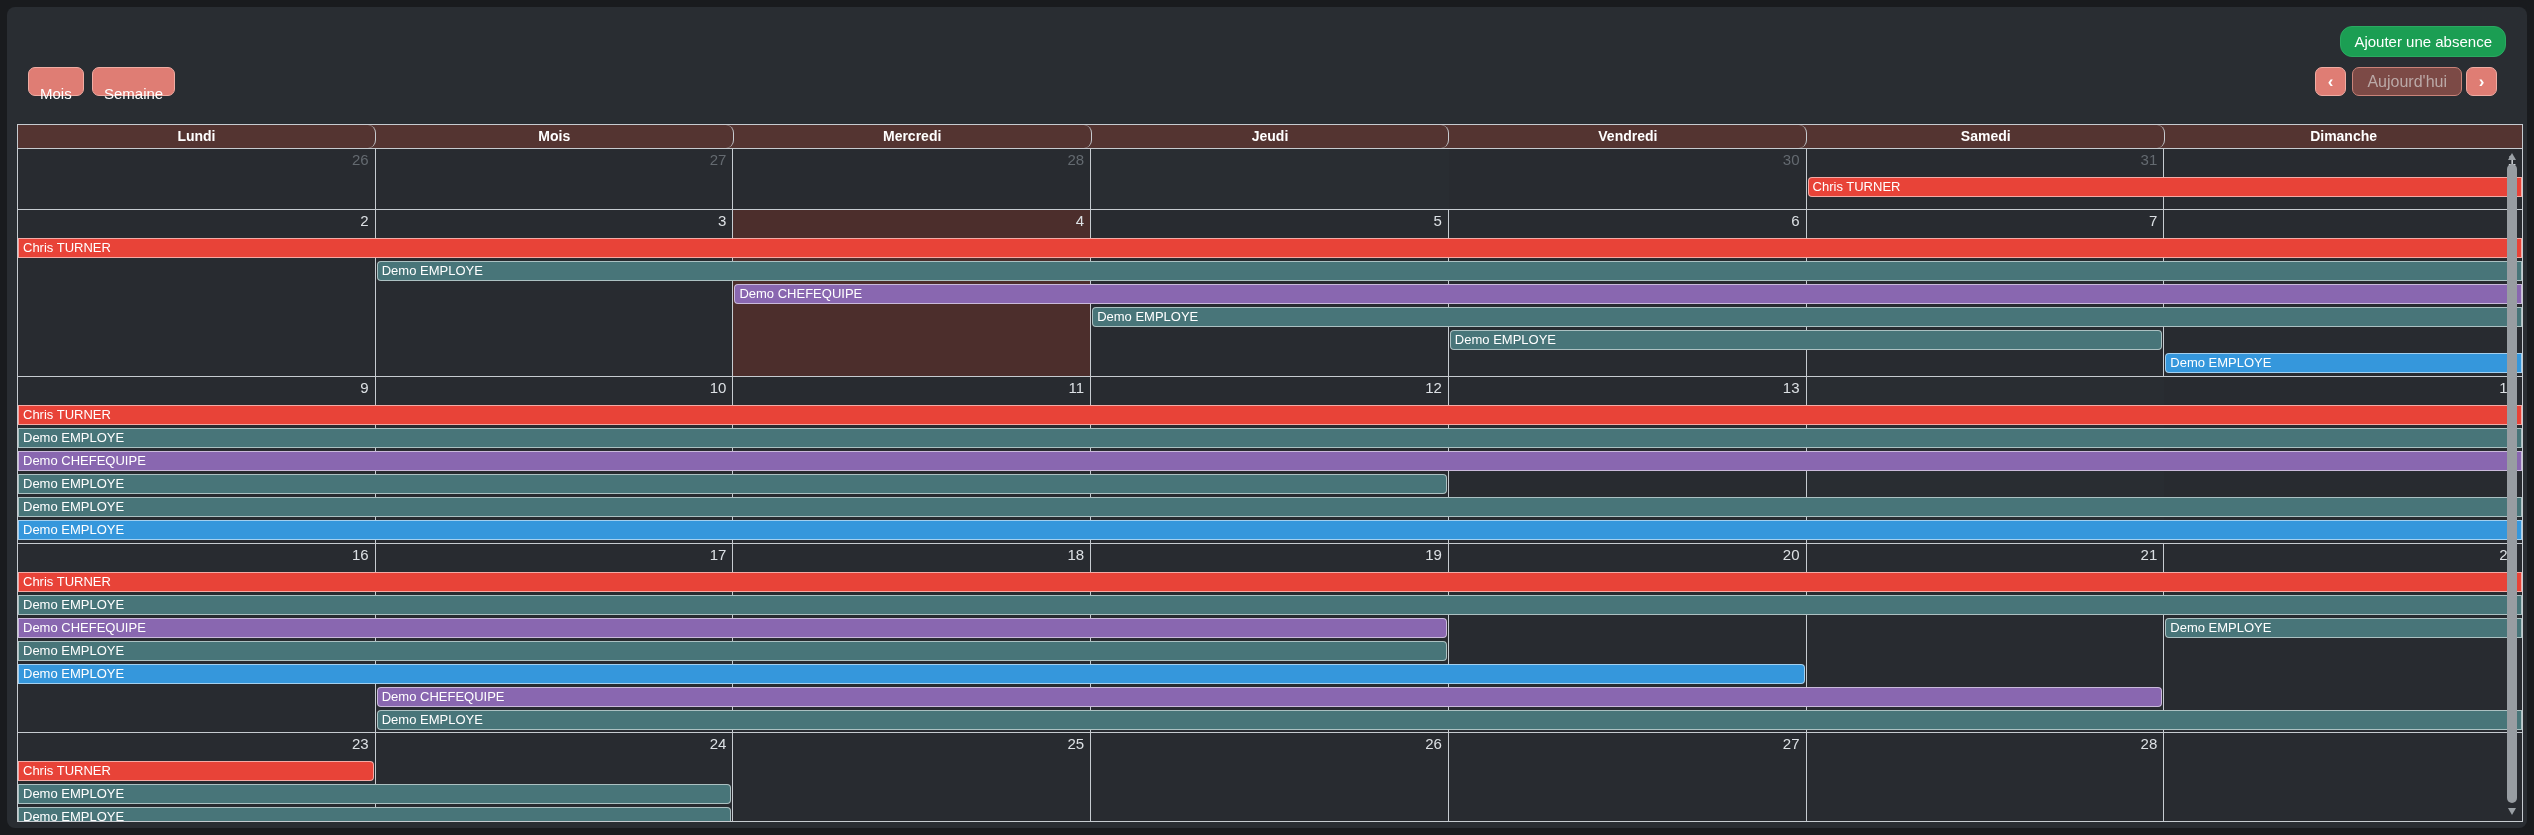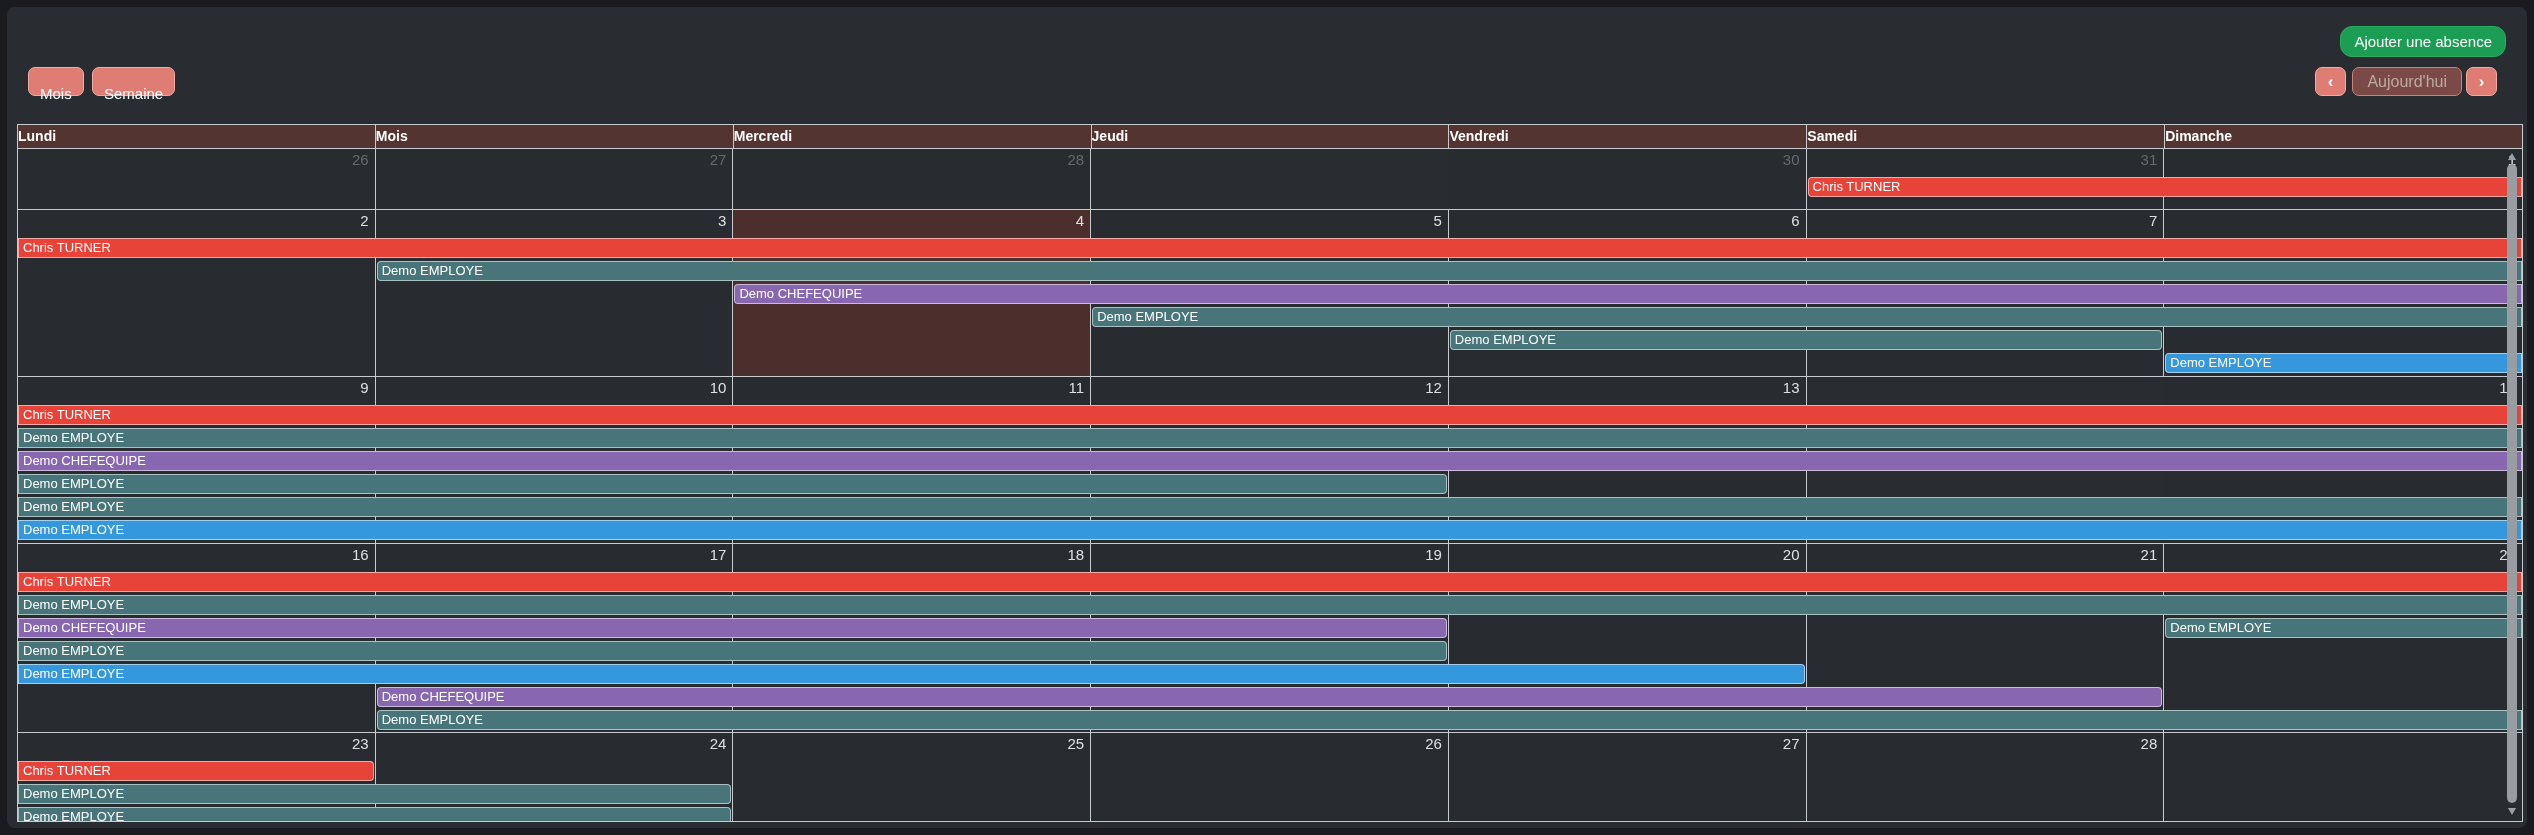--- a/index.html
+++ b/index.html
@@ -28,23 +28,23 @@
   #btn-next { right:30px; }
   .today-btn { position:absolute; top:60px; right:65px; height:29px; line-height:27px;
         padding:0 14px; font-size:16px; background:#7c4a46; color:#bba9a7;
         border:1px solid #c98379; border-radius:7px; }
 
   
   .calendar { position:absolute; left:10px; top:117px; width:2506px; height:698px;
         border:1px solid #c6cbd0; }
   .cal-header { display:flex; height:24px; background:#543431;
         border-bottom:1px solid #c6cbd0; }
-  .cal-header .hcell { flex:1 1 0; line-height:23px;
+  .cal-header .hcell { flex:1 1 0; text-align:center; line-height:23px;
         color:#fff; font-size:14px; font-weight:bold;
-        border-right:1px solid #c6cbd0; }
+        border-right:1px solid #c6cbd0;border-radius:8px; }
   .cal-header .hcell:last-child { border-right:none; }
   .cal-body { position:relative; height:672px; overflow:hidden; }
 
   .week { position:relative; border-bottom:1px solid #c6cbd0; }
   .week:last-child { border-bottom:none; }
   .dcell { position:absolute; top:0; bottom:0; background:#282b30;
         border-right:1px solid #c6cbd0; }
   .dcell.last { border-right:none; }
   .dcell.selected { background:#4c2e2c; }
   .dnum { position:absolute; top:2px; right:6px; font-size:15px; color:#dce0e4;text-align:right; }

